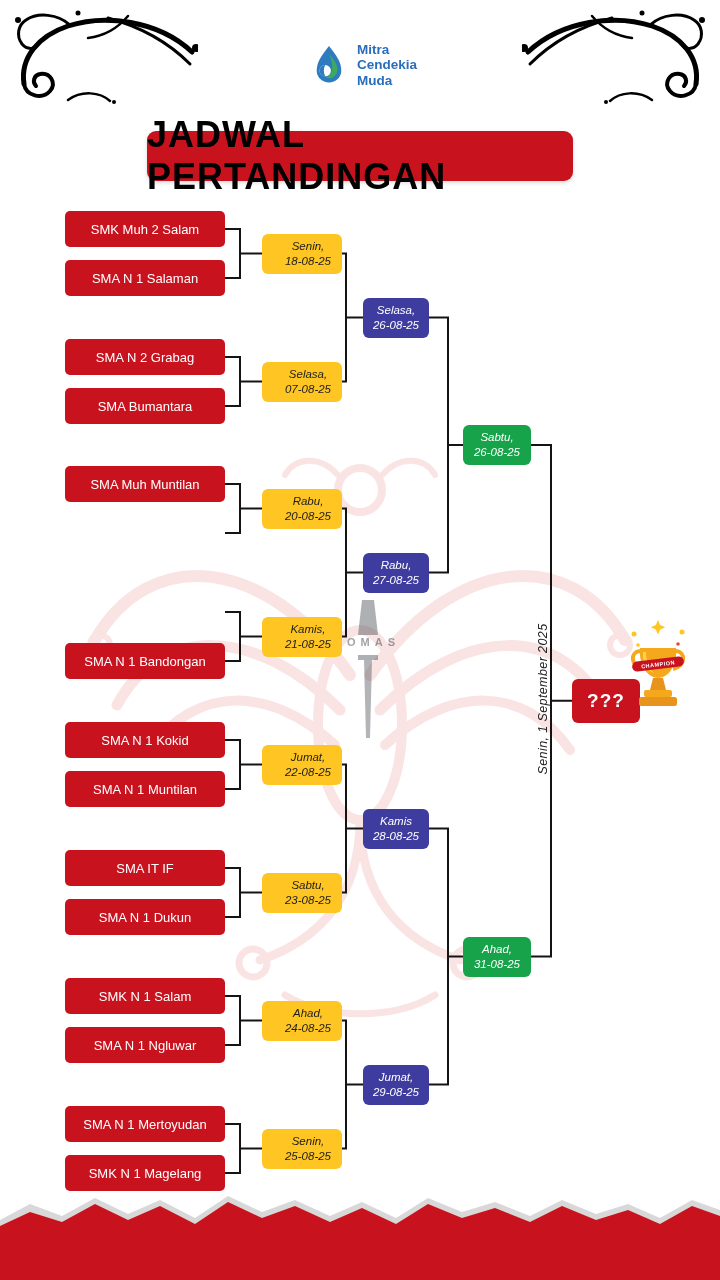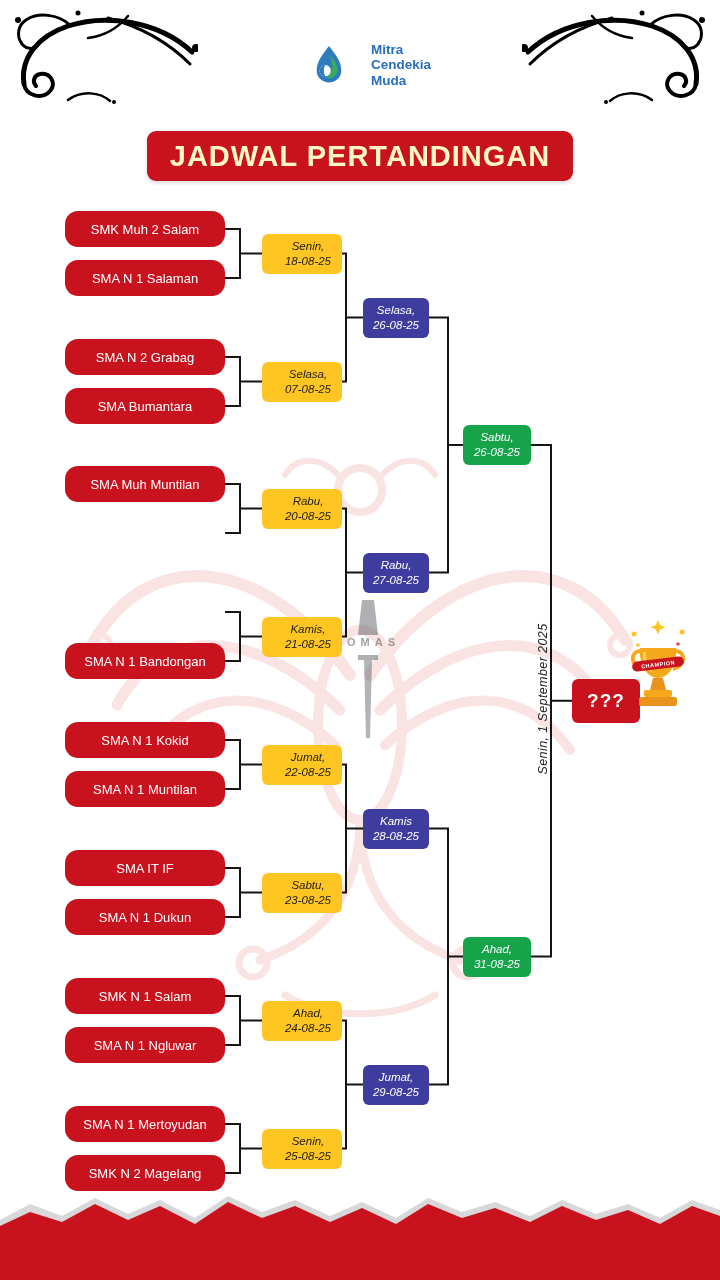--- a/index.html
+++ b/index.html
@@ -5,26 +5,26 @@
   html,body{margin:0;padding:0;background:#ffffff;}
   .page{
     position:relative;width:720px;height:1280px;overflow:hidden;background:#ffffff;
     font-family:"Liberation Sans",sans-serif;
     --red:#C8121E;--yellow:#FFC522;--blue:#3E3C9F;--green:#17A34A;--logoblue:#2A6EBB;
   }
   .abs{position:absolute;}
   .flourish{position:absolute;top:8px;}
   .flourish.left{left:8px;}
   .flourish.right{right:8px;transform:scaleX(-1);}
-  .logo{position:absolute;left:312px;top:42px;display:flex;align-items:center;gap:25px;justify-content:flex-end;}
+  .logo{position:absolute;left:312px;top:42px;display:flex;align-items:center;gap:11px;justify-content:flex-end;}
   .logo-text{color:var(--logoblue);font-weight:bold;font-size:13.5px;line-height:1.14;}
   .title-banner{position:absolute;left:147px;top:131px;width:426px;height:50px;background:var(--red);
     border-radius:9px;display:flex;align-items:center;justify-content:center;box-shadow:0 2px 4px rgba(0,0,0,.15);}
-  .title-banner span{color:#fef9c3;font-size:29px;font-weight:800;letter-spacing:1px;}
-  .team{position:absolute;left:65px;width:160px;height:36px;background:var(--red);border-radius:13px;
+  .title-banner span{color:#000000;font-size:36px;font-weight:800;letter-spacing:1px;}
+  .team{position:absolute;left:65px;width:160px;height:36px;background:var(--red);border-radius:5px;
     color:#fff;display:flex;align-items:center;justify-content:center;font-size:13px;text-align:center;}
   .date-box{position:absolute;display:flex;flex-direction:column;align-items:center;justify-content:center;
     border-radius:6px;font-style:italic;font-size:11.5px;line-height:1.3;text-align:center;}
   .ybox{left:262px;width:68px;height:40px;background:var(--yellow);color:#1d1d1d;padding-left:12px;}
   .bbox{left:363px;width:66px;height:40px;background:var(--blue);color:#ffffff;}
   .gbox{left:463px;width:68px;height:40px;background:var(--green);color:#ffffff;}
   .final-box{position:absolute;left:572px;top:679px;width:68px;height:44px;background:var(--red);border-radius:6px;
     color:#fff;display:flex;align-items:center;justify-content:center;font-weight:bold;font-size:19px;letter-spacing:1px;}
   .final-date{position:absolute;left:413px;top:692px;width:260px;text-align:center;transform:rotate(-90deg);
     font-style:italic;font-size:12.5px;color:#222;letter-spacing:.4px;}
@@ -131,21 +131,21 @@
   <div class="team" style="top:388px">SMA Bumantara</div>
   <div class="team" style="top:466px">SMA Muh Muntilan</div>
   <div class="team" style="top:643px">SMA N 1 Bandongan</div>
   <div class="team" style="top:722px">SMA N 1 Kokid</div>
   <div class="team" style="top:771px">SMA N 1 Muntilan</div>
   <div class="team" style="top:850px">SMA IT IF</div>
   <div class="team" style="top:899px">SMA N 1 Dukun</div>
   <div class="team" style="top:978px">SMK N 1 Salam</div>
   <div class="team" style="top:1027px">SMA N 1 Ngluwar</div>
   <div class="team" style="top:1106px">SMA N 1 Mertoyudan</div>
-  <div class="team" style="top:1155px">SMK N 2 Magelang</div>
+  <div class="team" style="top:1155px">SMK N 1 Magelang</div>
 
   <div class="date-box ybox" style="top:234px">
     <span>Senin,</span>
     <span>18-08-25</span>
   </div>
   <div class="date-box ybox" style="top:362px">
     <span>Selasa,</span>
     <span>07-08-25</span>
   </div>
   <div class="date-box ybox" style="top:489px">

